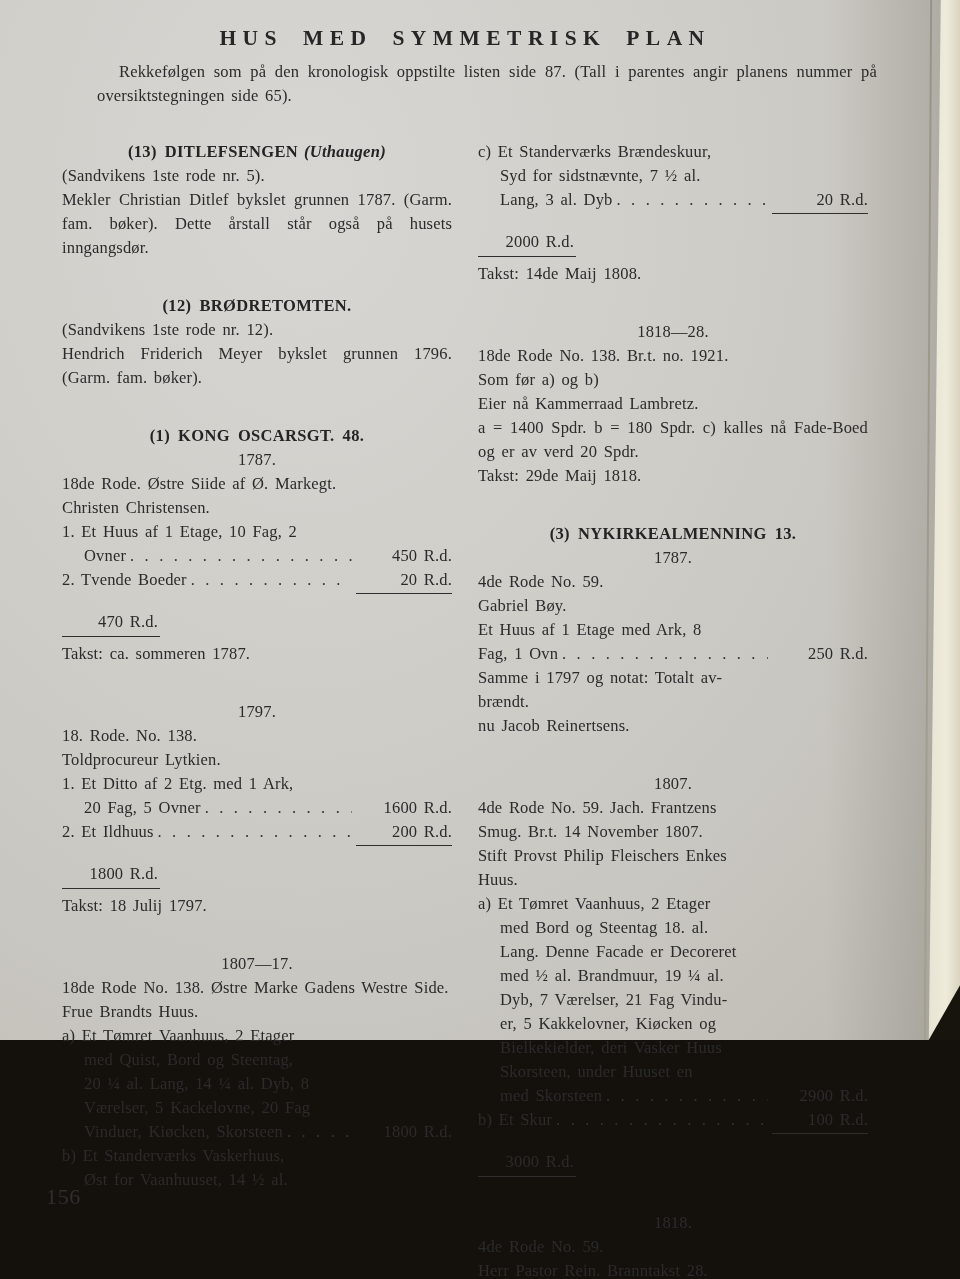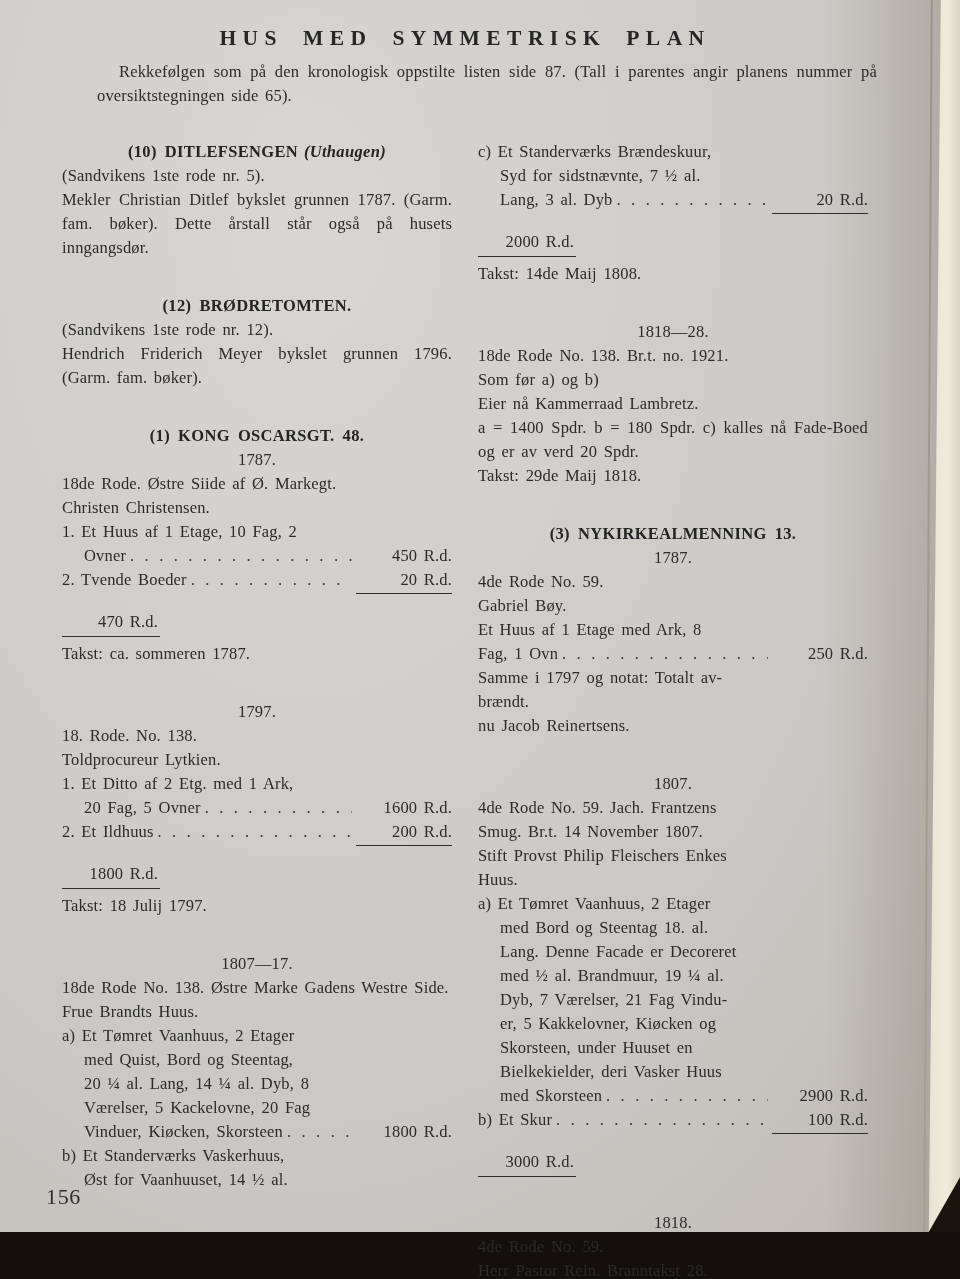--- a/index.html
+++ b/index.html
@@ -1,21 +1,21 @@
 <!DOCTYPE html>
 <html lang="no"><head>
 <meta charset="utf-8">
 <style>
   html,body{margin:0;padding:0;}
   body{
     width:960px;height:1279px;overflow:hidden;
     background:#14110c;
     font-family:"Liberation Serif","DejaVu Serif",serif;
   }
-  .photo{position:relative;width:960px;height:1232px;}
+  .photo{position:relative;width:960px;height:1040px;}
   
   .page{
     position:absolute;inset:0;
     background:
       linear-gradient(to right, rgba(0,0,0,0) 86%, rgba(70,64,50,0.16) 96%, rgba(70,64,50,0.22) 100%),
       radial-gradient(ellipse at 32% 18%, #d8d6d2 0%, #d0cec9 40%, #c8c6c0 70%, #bdbab3 100%);
   }
   
   .page-edge{
     position:absolute;top:0;right:0;width:40px;height:100%;
@@ -94,21 +94,21 @@
   <div class="content">
 
     <div class="title">HUS MED SYMMETRISK PLAN</div>
     <p class="intro">Rekkefølgen som på den kronologisk oppstilte listen side 87. (Tall i parentes angir planens nummer på oversiktstegningen side 65).</p>
 
     <div class="cols">
 
       <div class="col">
 
         <section class="sec first">
-          <div class="heading"><span>(10) DITLEFSENGEN</span><span class="ital">(Uthaugen)</span></div>
+          <div class="heading"><span>(13) DITLEFSENGEN</span><span class="ital">(Uthaugen)</span></div>
           <div class="ln">(Sandvikens 1ste rode nr. 5).</div>
           <p class="para">Mekler Christian Ditlef bykslet grunnen 1787. (Garm. fam. bøker). Dette årstall står også på husets inngangsdør.</p>
         </section>
 
         <section class="sec">
           <div class="heading">(12) BRØDRETOMTEN.</div>
           <div class="ln">(Sandvikens 1ste rode nr. 12).</div>
           <p class="para">Hendrich Friderich Meyer bykslet grunnen 1796. (Garm. fam. bøker).</p>
         </section>
 
@@ -220,22 +220,22 @@
           <div class="ln">4de Rode No. 59. Jach. Frantzens</div>
           <div class="ln">Smug. Br.t. 14 November 1807.</div>
           <div class="ln">Stift Provst Philip Fleischers Enkes</div>
           <div class="ln">Huus.</div>
           <div class="ln">a) Et Tømret Vaanhuus, 2 Etager</div>
           <div class="ln" style="padding-left:22px;">med Bord og Steentag 18. al.</div>
           <div class="ln" style="padding-left:22px;">Lang. Denne Facade er Decoreret</div>
           <div class="ln" style="padding-left:22px;">med ½ al. Brandmuur, 19 ¼ al.</div>
           <div class="ln" style="padding-left:22px;">Dyb, 7 Værelser, 21 Fag Vindu-</div>
           <div class="ln" style="padding-left:22px;">er, 5 Kakkelovner, Kiøcken og</div>
+          <div class="ln" style="padding-left:22px;">Bielkekielder, deri Vasker Huus</div>
           <div class="ln" style="padding-left:22px;">Skorsteen, under Huuset en</div>
-          <div class="ln" style="padding-left:22px;">Bielkekielder, deri Vasker Huus</div>
           <div class="pricerow">
             <span class="lead-text ind">med Skorsteen</span>
             <span class="dots"></span>
             <span class="amt">2900 R.d.</span>
           </div>
           <div class="pricerow">
             <span class="lead-text">b) Et Skur</span>
             <span class="dots"></span>
             <span class="amt rule">100 R.d.</span>
           </div>

